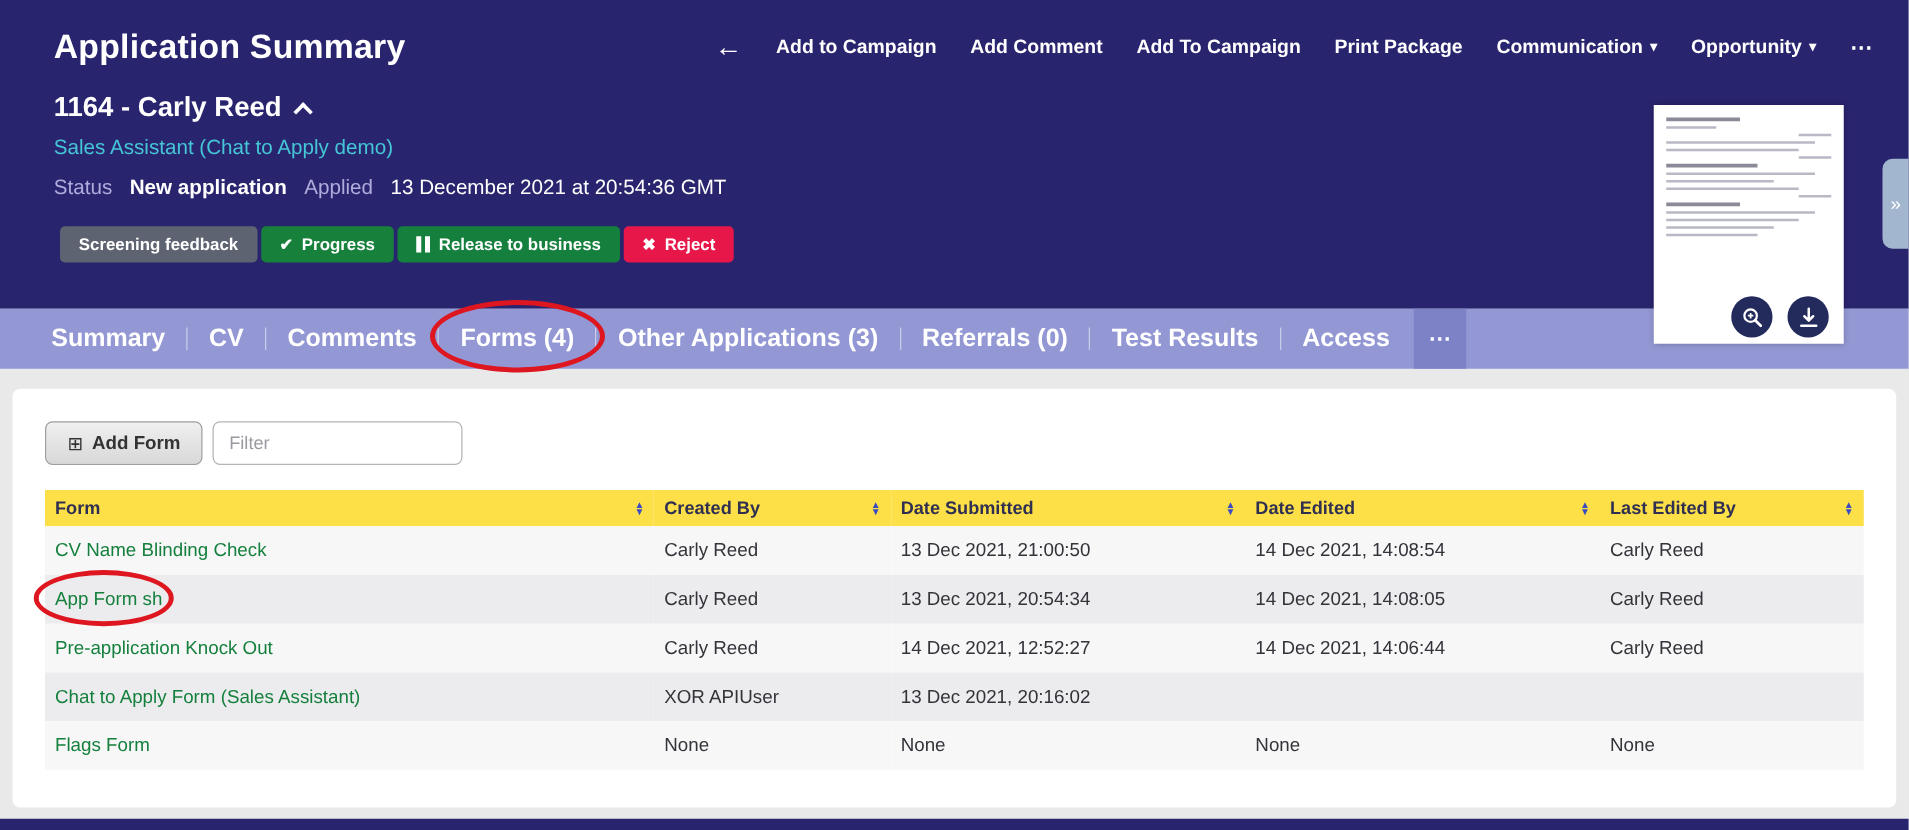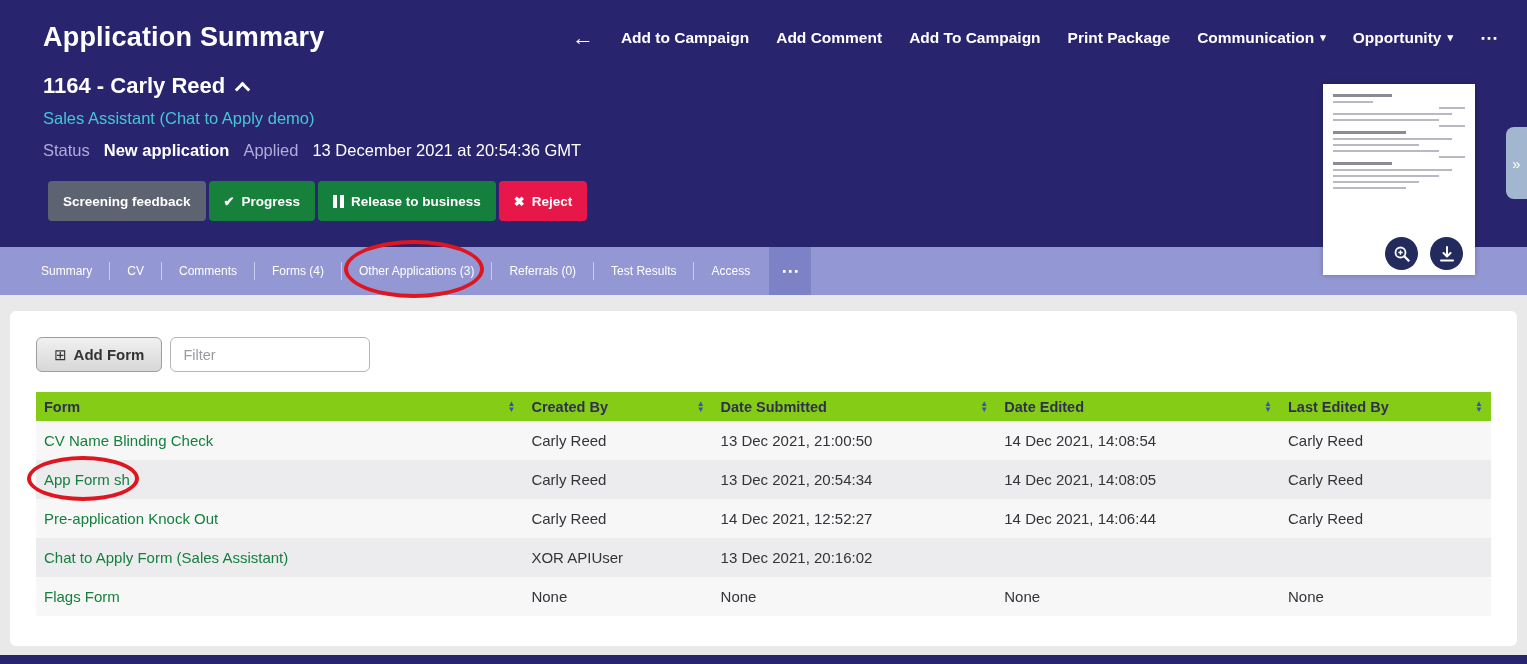--- a/index.html
+++ b/index.html
@@ -29,47 +29,47 @@
   .vacancy { margin:10px 0 0 43px; }
   .vacancy a { color:#45c6d6; font-size:16.5px; text-decoration:none; cursor:pointer; }
 
   .status-row { margin:13px 0 0 43px; font-size:16.5px; display:flex; gap:14px; align-items:baseline; }
   .status-label { color:#aeacdd; }
   .status-value { color:#fff; font-weight:600; }
   .applied-label { color:#aeacdd; }
   .applied-date { color:#fff; font-weight:500; }
 
   .actions-row { margin:21px 0 0 48px; display:flex; gap:3px; }
-  .btn { display:inline-flex; align-items:center; gap:7px; color:#fff; font-size:13.5px; font-weight:600; padding:0 15px; height:40px; border:none; border-radius:4px; cursor:pointer; font-family:inherit; }
+  .btn { display:inline-flex; align-items:center; gap:7px; color:#fff; font-size:13.5px; font-weight:600; padding:0 15px; height:29px; border:none; border-radius:4px; cursor:pointer; font-family:inherit; }
   .btn-screening { background:#5d6370; }
   .btn-progress { background:#17813c; }
   .btn-release { background:#15803d; }
   .btn-reject { background:#e8174a; }
   .btn .bicon { font-size:13px; }
   .pause-icon { display:inline-flex; gap:3px; }
   .pause-icon i { width:4px; height:13px; background:#fff; display:block; }
 
   
   .tabs { height:48px; background:#9398d4; display:flex; align-items:center; padding-left:24px; position:relative; }
-  .tab { color:#fff; font-size:12px; font-weight:400; padding:0 17px; cursor:pointer; white-space:nowrap; }
+  .tab { color:#fff; font-size:20px; font-weight:700; padding:0 17px; cursor:pointer; white-space:nowrap; }
   .tab-sep { width:1px; height:18px; background:rgba(255,255,255,.5); }
   .tab-more { width:42px; height:48px; background:#7d82c6; display:flex; align-items:center; justify-content:center; color:#fff; font-size:18px; font-weight:700; cursor:pointer; margin-left:2px; }
 
   
   .content { height:369px; padding:16px 10px 0; background:#e9e9ea; }
   .card { background:#fff; border-radius:6px; padding:26px 26px 30px; }
 
   .toolbar { display:flex; gap:8px; align-items:center; }
   .add-form-btn { display:inline-flex; align-items:center; gap:7px; padding:0 17px; height:35px; border:1px solid #9e9e9e; border-radius:6px; background:linear-gradient(#f0f0f0,#d8d8d8); color:#333; font-weight:600; font-size:15px; cursor:pointer; font-family:inherit; }
   .add-form-btn .plus-box { font-size:15px; font-weight:400; }
   .filter-input { width:200px; height:35px; padding:0 12px; border:1px solid #b5b5b5; border-radius:6px; font-size:14.5px; font-family:inherit; color:#333; }
   .filter-input::placeholder { color:#9a9aa2; }
 
   table.forms { width:100%; border-collapse:collapse; table-layout:fixed; margin-top:20px; }
-  table.forms th { background:#84cc16; height:29px; padding:0 8px; font-size:14.5px; font-weight:600; color:#2f2f52; text-align:left; }
+  table.forms th { background:#fde047; height:29px; padding:0 8px; font-size:14.5px; font-weight:600; color:#2f2f52; text-align:left; }
   table.forms th .th-inner { display:flex; align-items:center; justify-content:space-between; }
   .sort { display:inline-flex; flex-direction:column; line-height:.72; font-size:8px; color:#3b4cc0; cursor:pointer; }
   table.forms td { height:39px; padding:0 8px; font-size:15px; color:#33333a; }
   table.forms tbody tr:nth-child(odd) { background:#f7f7f7; }
   table.forms tbody tr:nth-child(even) { background:#ececee; }
   a.form-link { color:#15803d; cursor:pointer; }
 
   
   .cv-thumb { position:absolute; left:1323px; top:84px; width:152px; height:191px; background:#fff; z-index:40; padding:10px 10px 8px; box-shadow:0 0 5px rgba(0,0,0,.25); cursor:pointer; }
   .tl { height:2px; background:#b9b9c6; margin-bottom:4px; }

